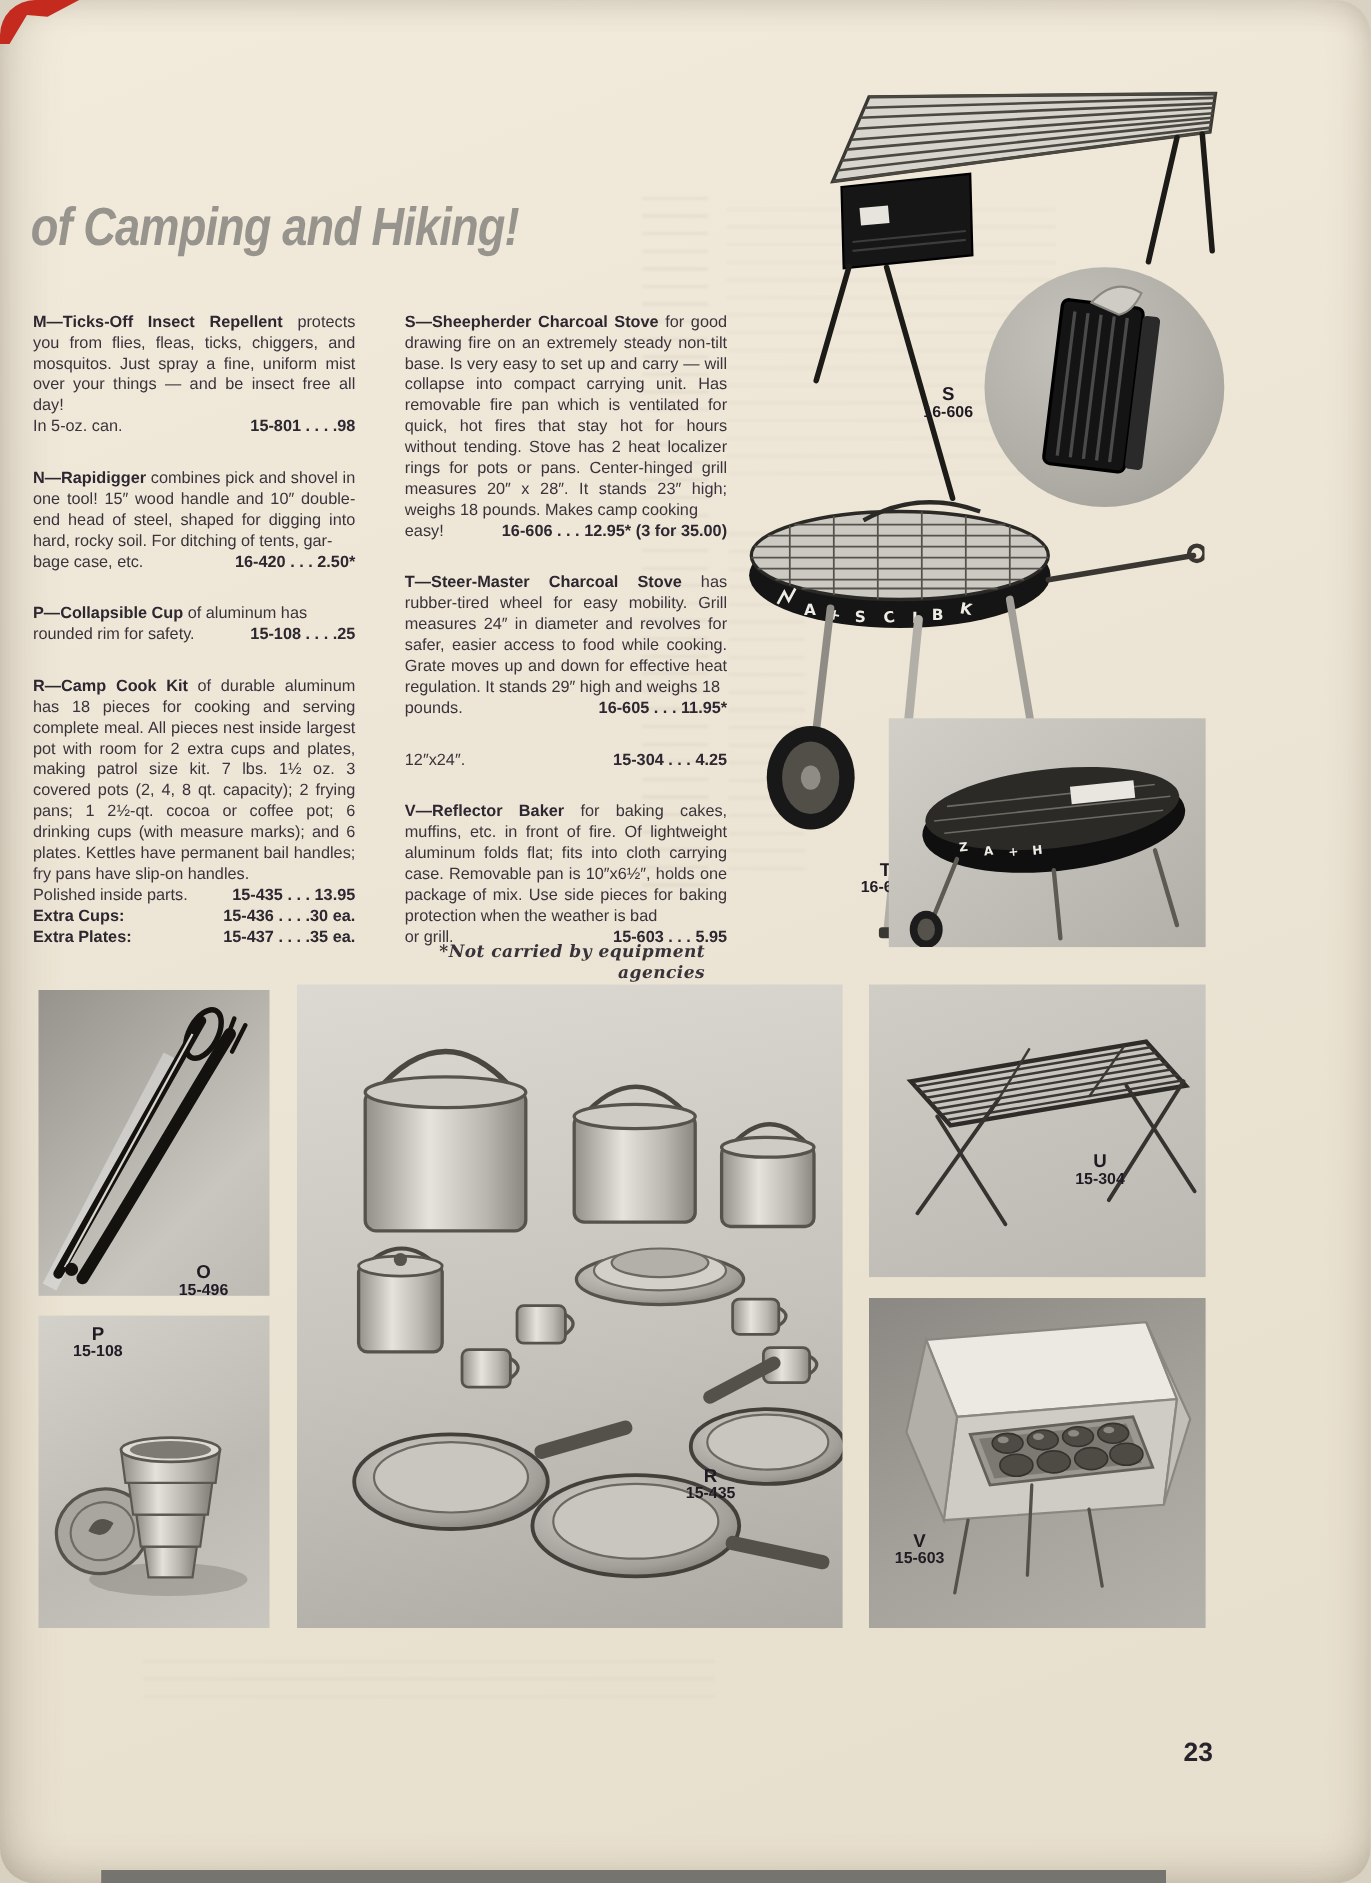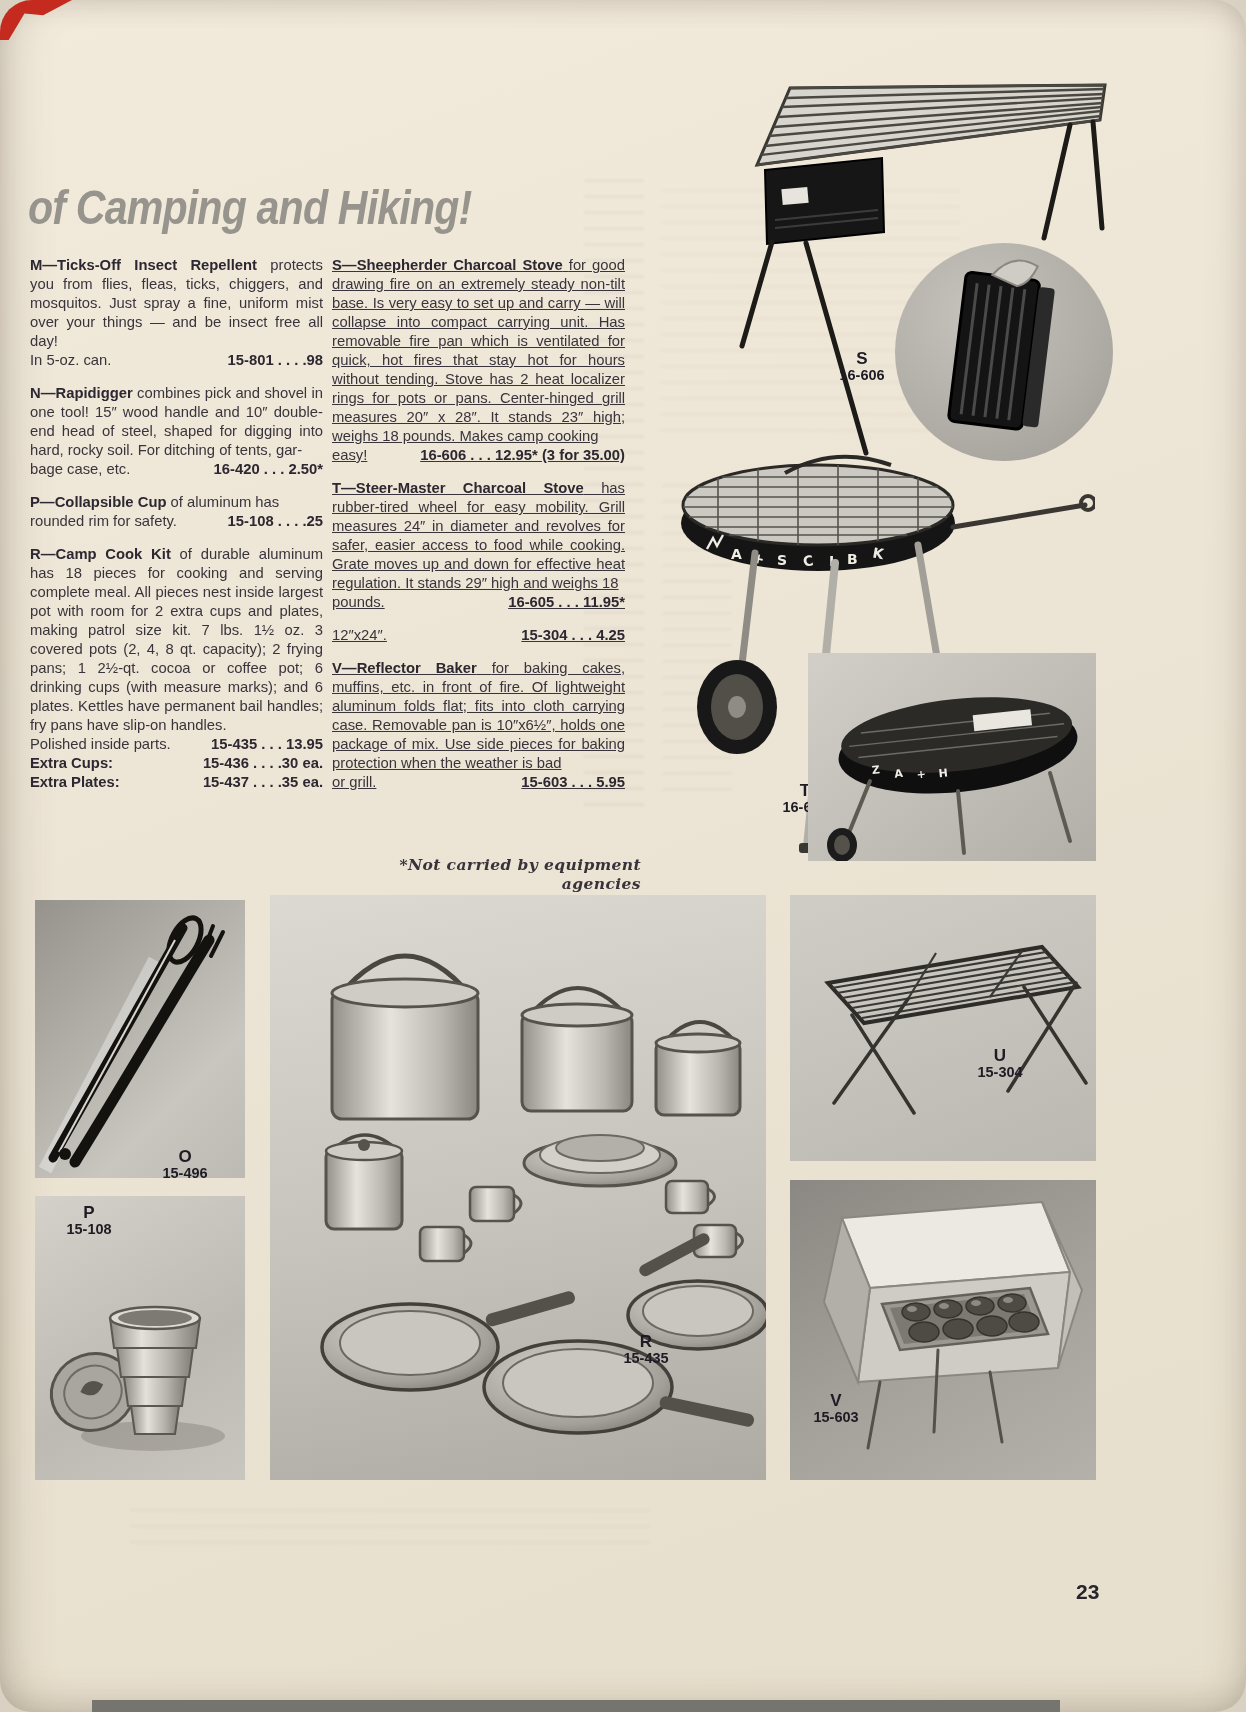--- a/index.html
+++ b/index.html
@@ -22,22 +22,22 @@
     font-style:italic; font-weight:900; font-size:49px; letter-spacing:-1px;
     color:var(--title-gray); transform:scaleX(.84); transform-origin:left center;
   }
   .corner-mark{
     position:absolute; left:0; top:0; width:72px; height:40px; background:var(--red-mark);
     clip-path:polygon(0 0,100% 0,60% 38%,34% 34%,12% 100%,0 100%);
   }
   
   .col{position:absolute; width:293px; font-size:14.8px; line-height:19px;}
   .col-left{left:30px; top:256px;}
-  .col-mid{left:332px; top:256px;text-decoration:underline;}
-  .item{margin-bottom:14px;}
+  .col-mid{left:368px; top:256px;}
+  .item{margin-bottom:14px;margin-top:28px;}
   .item p{margin:0; text-align:justify;}
   .item b{color:var(--ink-bold);}
   .price-row{display:flex; justify-content:space-between; align-items:baseline;}
   .price-row .tail{white-space:nowrap; margin-right:8px;}
   .price-row b{white-space:nowrap; color:var(--ink-bold);text-align:center;}
   .footnote{
     position:absolute; left:348px; top:855px; width:293px; text-align:right;
     font-family:"DejaVu Serif", serif; font-style:italic; font-weight:600;
     font-size:15.5px; letter-spacing:.4px; color:#38333b;
   }
@@ -62,21 +62,21 @@
   .svg-s{left:630px; top:70px;  width:500px; height:400px;}
   .svg-t{left:635px; top:445px; width:460px; height:420px;}
   
   .ghost{position:absolute; filter:blur(1.2px); opacity:.5; pointer-events:none;
     background:repeating-linear-gradient(180deg, rgba(118,102,85,0) 0 4px, rgba(118,102,85,.12) 4px 7px, rgba(118,102,85,0) 7px 16px);}
   .ghost-a{left:584px; top:175px; width:60px;  height:640px;}
   .ghost-b{left:660px; top:185px; width:300px; height:250px; opacity:.3;}
   .ghost-c{left:662px; top:480px; width:70px;  height:320px; opacity:.35;}
   .ghost-d{left:130px; top:1505px; width:520px; height:46px; opacity:.3;}
   
-  .page-number{position:absolute; left:1076px; top:1580px; font-weight:bold; font-size:21px; color:#28242c;}
+  .page-number{position:absolute; left:1076px; top:1580px; font-weight:bold; font-size:24px; color:#28242c;}
   .bottom-bar{position:absolute; left:92px; top:1700px; width:968px; height:12px; background:#76746e;}
 </style>
 </head>
 <body>
 
 <div class="page">
 
   <div class="ghost ghost-a"></div>
   <div class="ghost ghost-b"></div>
   <div class="ghost ghost-c"></div>

